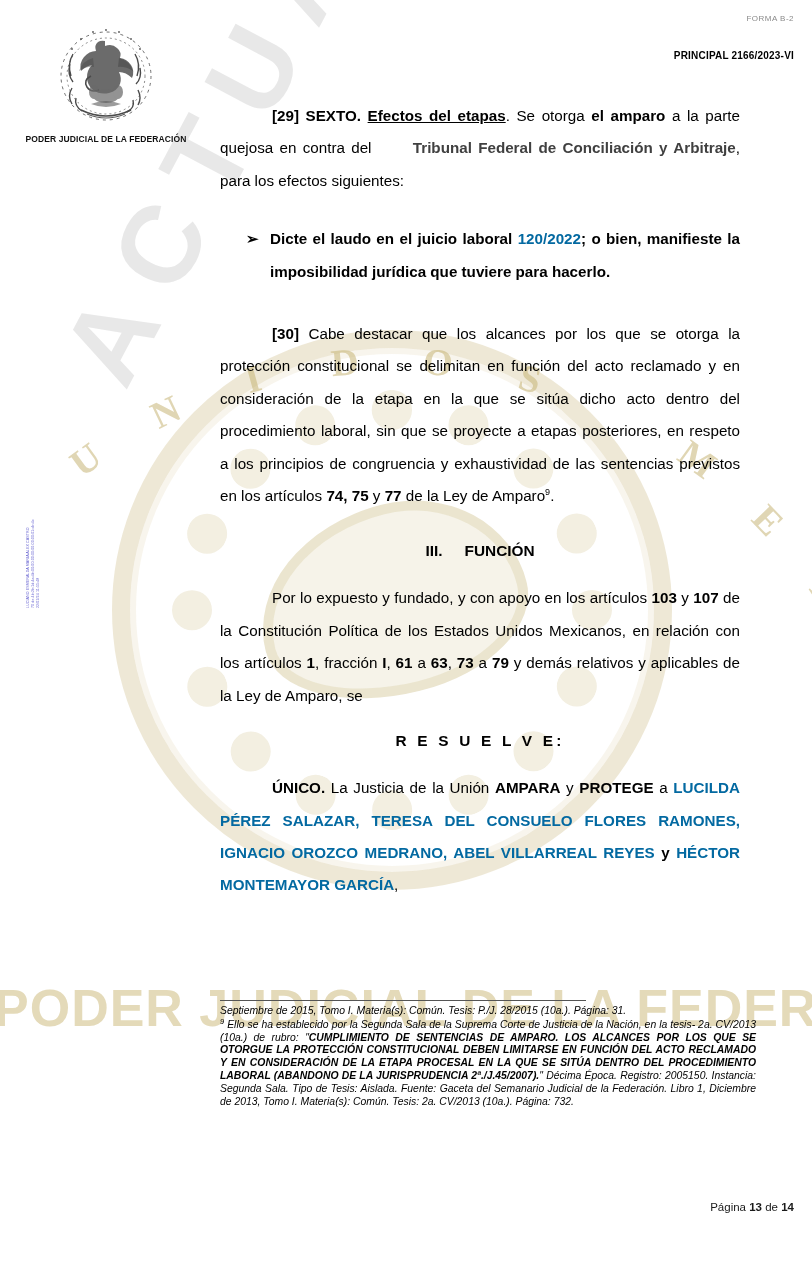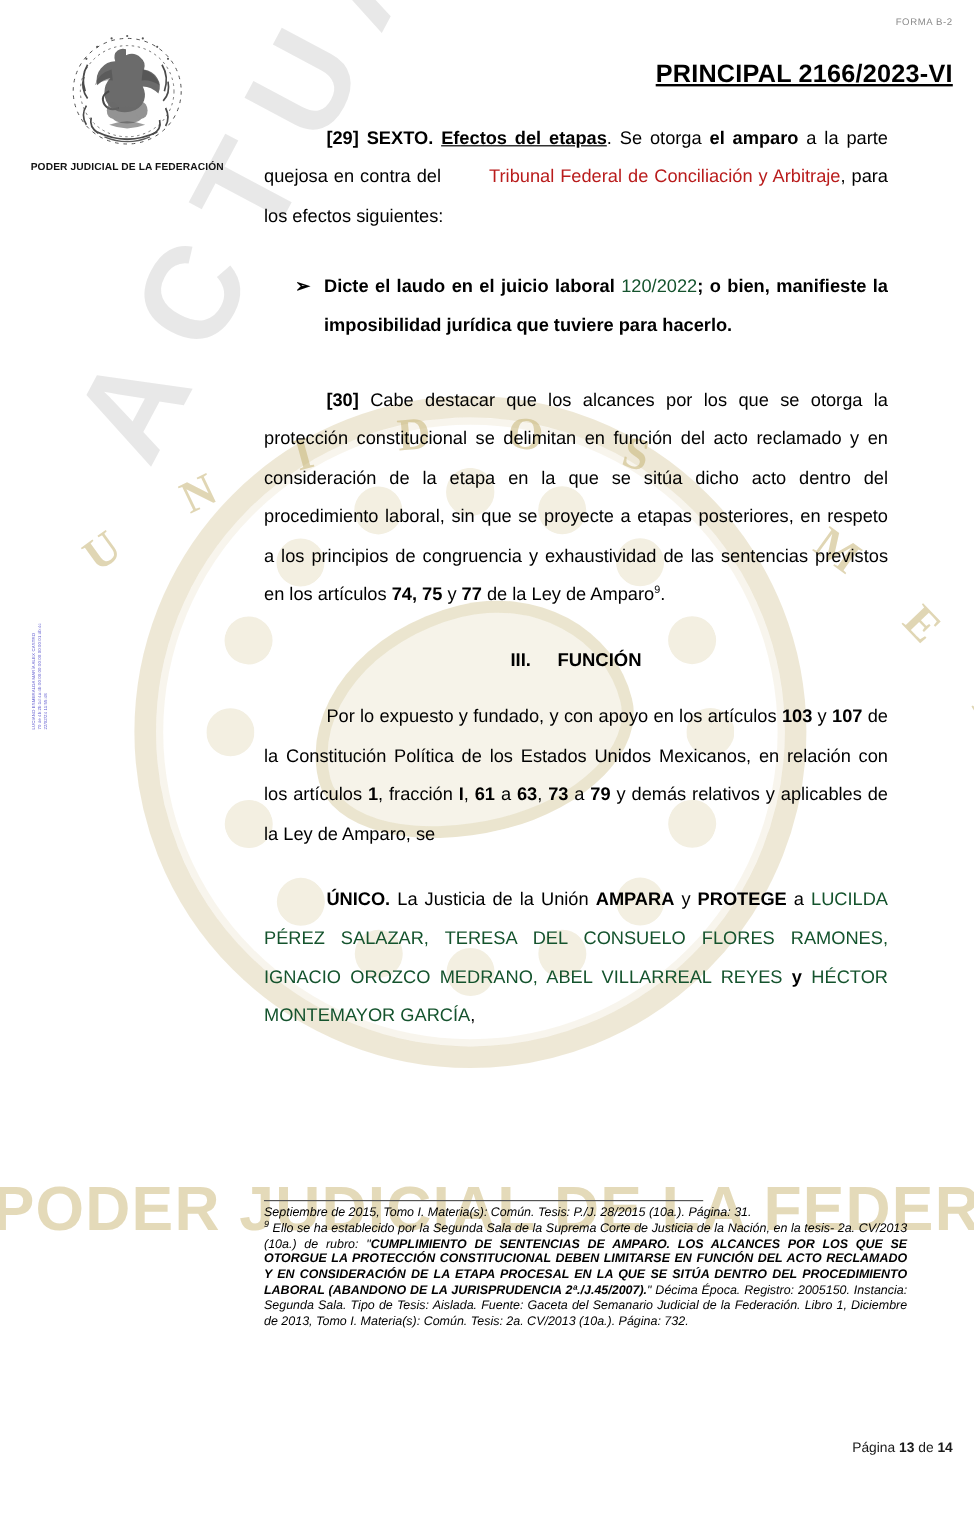--- a/index.html
+++ b/index.html
@@ -125,24 +125,23 @@
     font-size: 8.5px;
     font-weight: 700;
     letter-spacing: 0.1px;
     color: #111;
     white-space: nowrap;
   }
   .doc-number {
     position: absolute;
     right: 18px;
     top: 50px;
-    font-size: 21px;
+    font-size: 10px;
     font-weight: 700;
     letter-spacing: 0.2px;
-    text-decoration: underline;
   }
 
   
   .sig-strip {
     position: absolute;
     left: 26px;
     top: 608px;
     width: 170px;
     transform: rotate(-90deg);
     transform-origin: 0 0;
@@ -166,22 +165,22 @@
     margin: 0 0 0 0;
     font-size: 15.2px;
     line-height: 32.4px;
     text-align: justify;
     text-justify: inter-word;
     color: #000;
   }
   p.jtext.indent { text-indent: 52px; }
   .b { font-weight: 700; }
   .u { text-decoration: underline; }
-  .blue { color: #b91c1c; font-weight: 400; margin-left: 35px; }
-  .red { color: #14532d; font-weight: 400; }
+  .blue { color: #404040; font-weight: 700; margin-left: 35px; }
+  .red { color: #0369a1; font-weight: 700; }
   sup.fn { font-size: 9px; vertical-align: super; line-height: 0; }
 
   
   .bullet-row {
     display: flex;
     margin-top: 26px;
     margin-left: 26px;
   }
   .bullet-glyph {
     flex: 0 0 auto;
@@ -358,20 +357,21 @@
       <div class="section-head">
         <span class="num">III.</span><span>FUNCIÓN</span>
       </div>
 
       <div class="gap-md"></div>
 
       <p class="jtext indent">
         <span>Por lo expuesto y fundado, y con apoyo en los artículos </span><span class="b">103</span><span> y </span><span class="b">107</span><span> de la Constitución Política de los Estados Unidos Mexicanos, en relación con los artículos </span><span class="b">1</span><span>, fracción </span><span class="b">I</span><span>, </span><span class="b">61</span><span> a </span><span class="b">63</span><span>, </span><span class="b">73</span><span> a </span><span class="b">79</span><span> y demás relativos y aplicables de la Ley de Amparo, se</span>
       </p>
 
+      <div class="resuelve">R E S U E L V E:</div>
 
       <div class="gap-md"></div>
 
       <p class="jtext indent">
         <span class="b">ÚNICO.</span><span> La Justicia de la Unión </span><span class="b">AMPARA</span><span> y </span><span class="b">PROTEGE</span><span> a </span><span class="red">LUCILDA PÉREZ SALAZAR, TERESA DEL CONSUELO FLORES RAMONES, IGNACIO OROZCO MEDRANO, ABEL VILLARREAL REYES</span><span class="b"> y </span><span class="red">HÉCTOR MONTEMAYOR GARCÍA</span><span>,</span>
       </p>
 
     </div>
 
     <div class="footnote-area">

